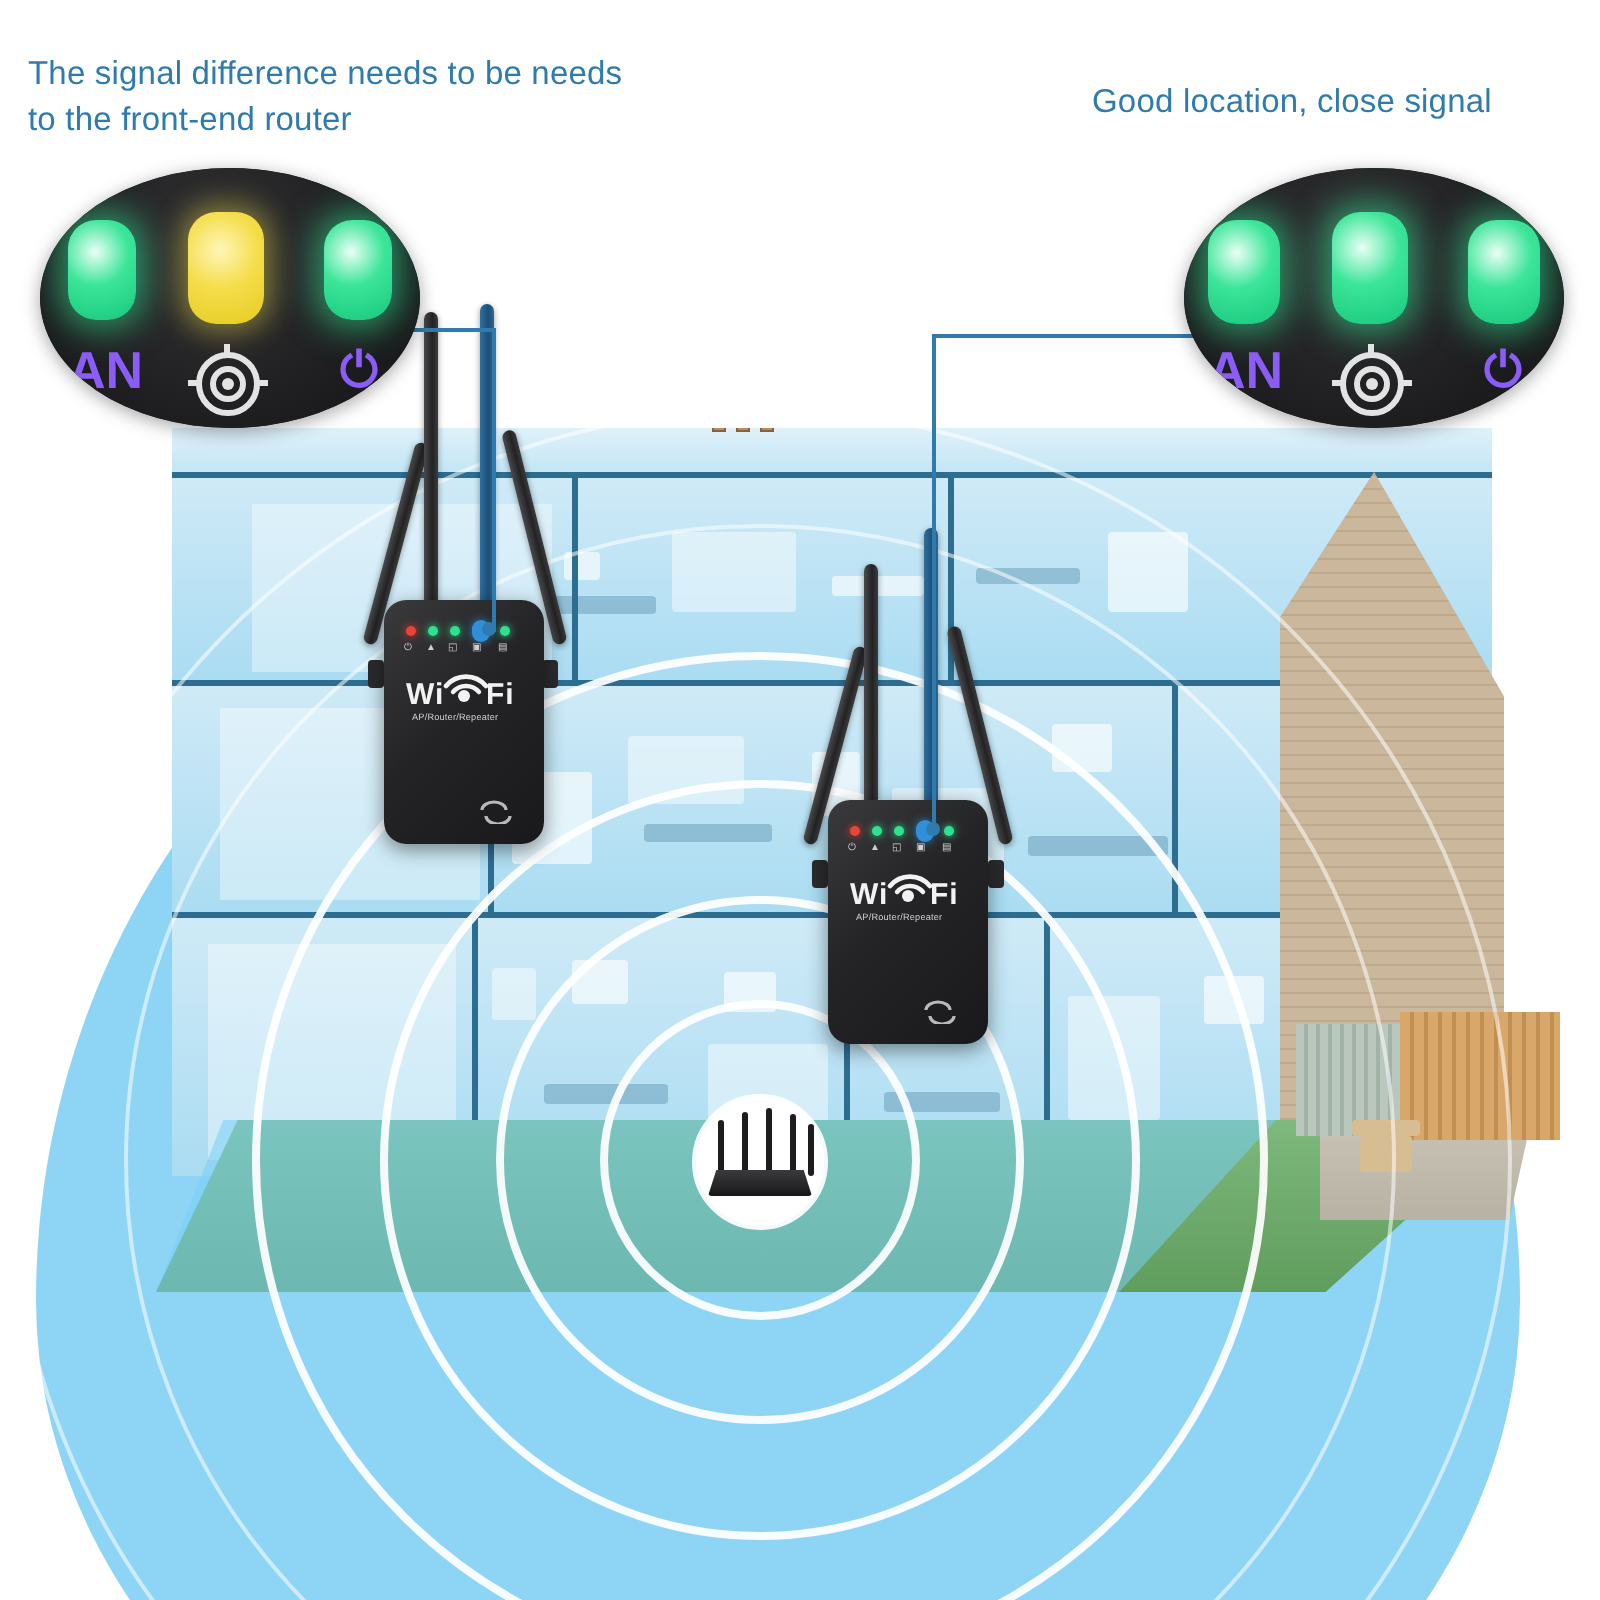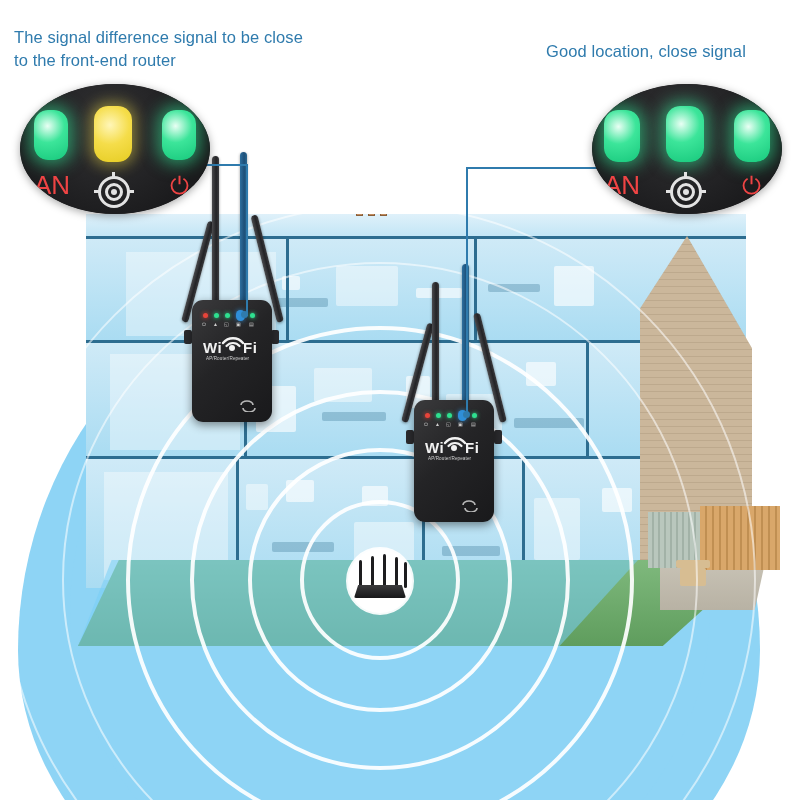--- a/index.html
+++ b/index.html
@@ -91,21 +91,21 @@
   
   .callout{position:absolute;border-radius:50%;background:#1c1c1e;overflow:hidden;
            box-shadow:0 2px 9px rgba(0,0,0,.35);}
   .callout-inner{position:absolute;inset:0;border-radius:50%;
            background:radial-gradient(circle at 45% 32%,#323234 0%,#1b1b1d 72%);}
   .big-led{position:absolute;border-radius:14px;}
   .big-led.green{background:radial-gradient(circle at 40% 32%,#e9fff4 0%,#3ce59a 42%,#17c87c 100%);
                  box-shadow:0 0 16px 5px rgba(50,230,150,.55);}
   .big-led.yellow{background:radial-gradient(circle at 42% 34%,#fff6b8 0%,#f5dd4a 45%,#e6cc22 100%);
                  box-shadow:0 0 14px 4px rgba(240,220,70,.45);}
-  .big-lan{position:absolute;color:#ef4444;font-weight:normal;}
+  .big-lan{position:absolute;color:#8b5cf6;font-weight:bold;}
   .big-ring{position:absolute;border-radius:50%;border:3px solid #e3e3e3;box-sizing:border-box;}
   .big-dot{position:absolute;border-radius:50%;background:#e3e3e3;}
   .tick{position:absolute;background:#e3e3e3;}
 
   
   .lead{position:absolute;background:#2f7bad;}
   .lead-dot{position:absolute;width:7px;height:7px;border-radius:50%;background:#2f7bad;}
 </style>
 </head>
 <body>
@@ -306,17 +306,17 @@
     <div class="big-lan" style="left:12px;top:86px;font-size:26px;">AN</div>
     <div class="big-ring" style="left:78px;top:92px;width:32px;height:32px;"></div>
     <div class="big-ring" style="left:85px;top:99px;width:18px;height:18px;border-width:3px;"></div>
     <div class="big-dot" style="left:91px;top:105px;width:6px;height:6px;"></div>
     <div class="tick" style="left:74px;top:106px;width:7px;height:3px;"></div>
     <div class="tick" style="left:107px;top:106px;width:7px;height:3px;"></div>
     <div class="tick" style="left:92px;top:88px;width:3px;height:7px;"></div>
     <div class="big-lan" style="left:150px;top:88px;font-size:24px;">⏻</div>
   </div>
 
-  <div id="cap-left" class="caption">The signal difference signal to be close
+  <div id="cap-left" class="caption">The signal difference needs to be needs
 to the front-end router</div>
   <div id="cap-right" class="caption">Good location, close signal</div>
 
 </div>
 
 </body></html>

